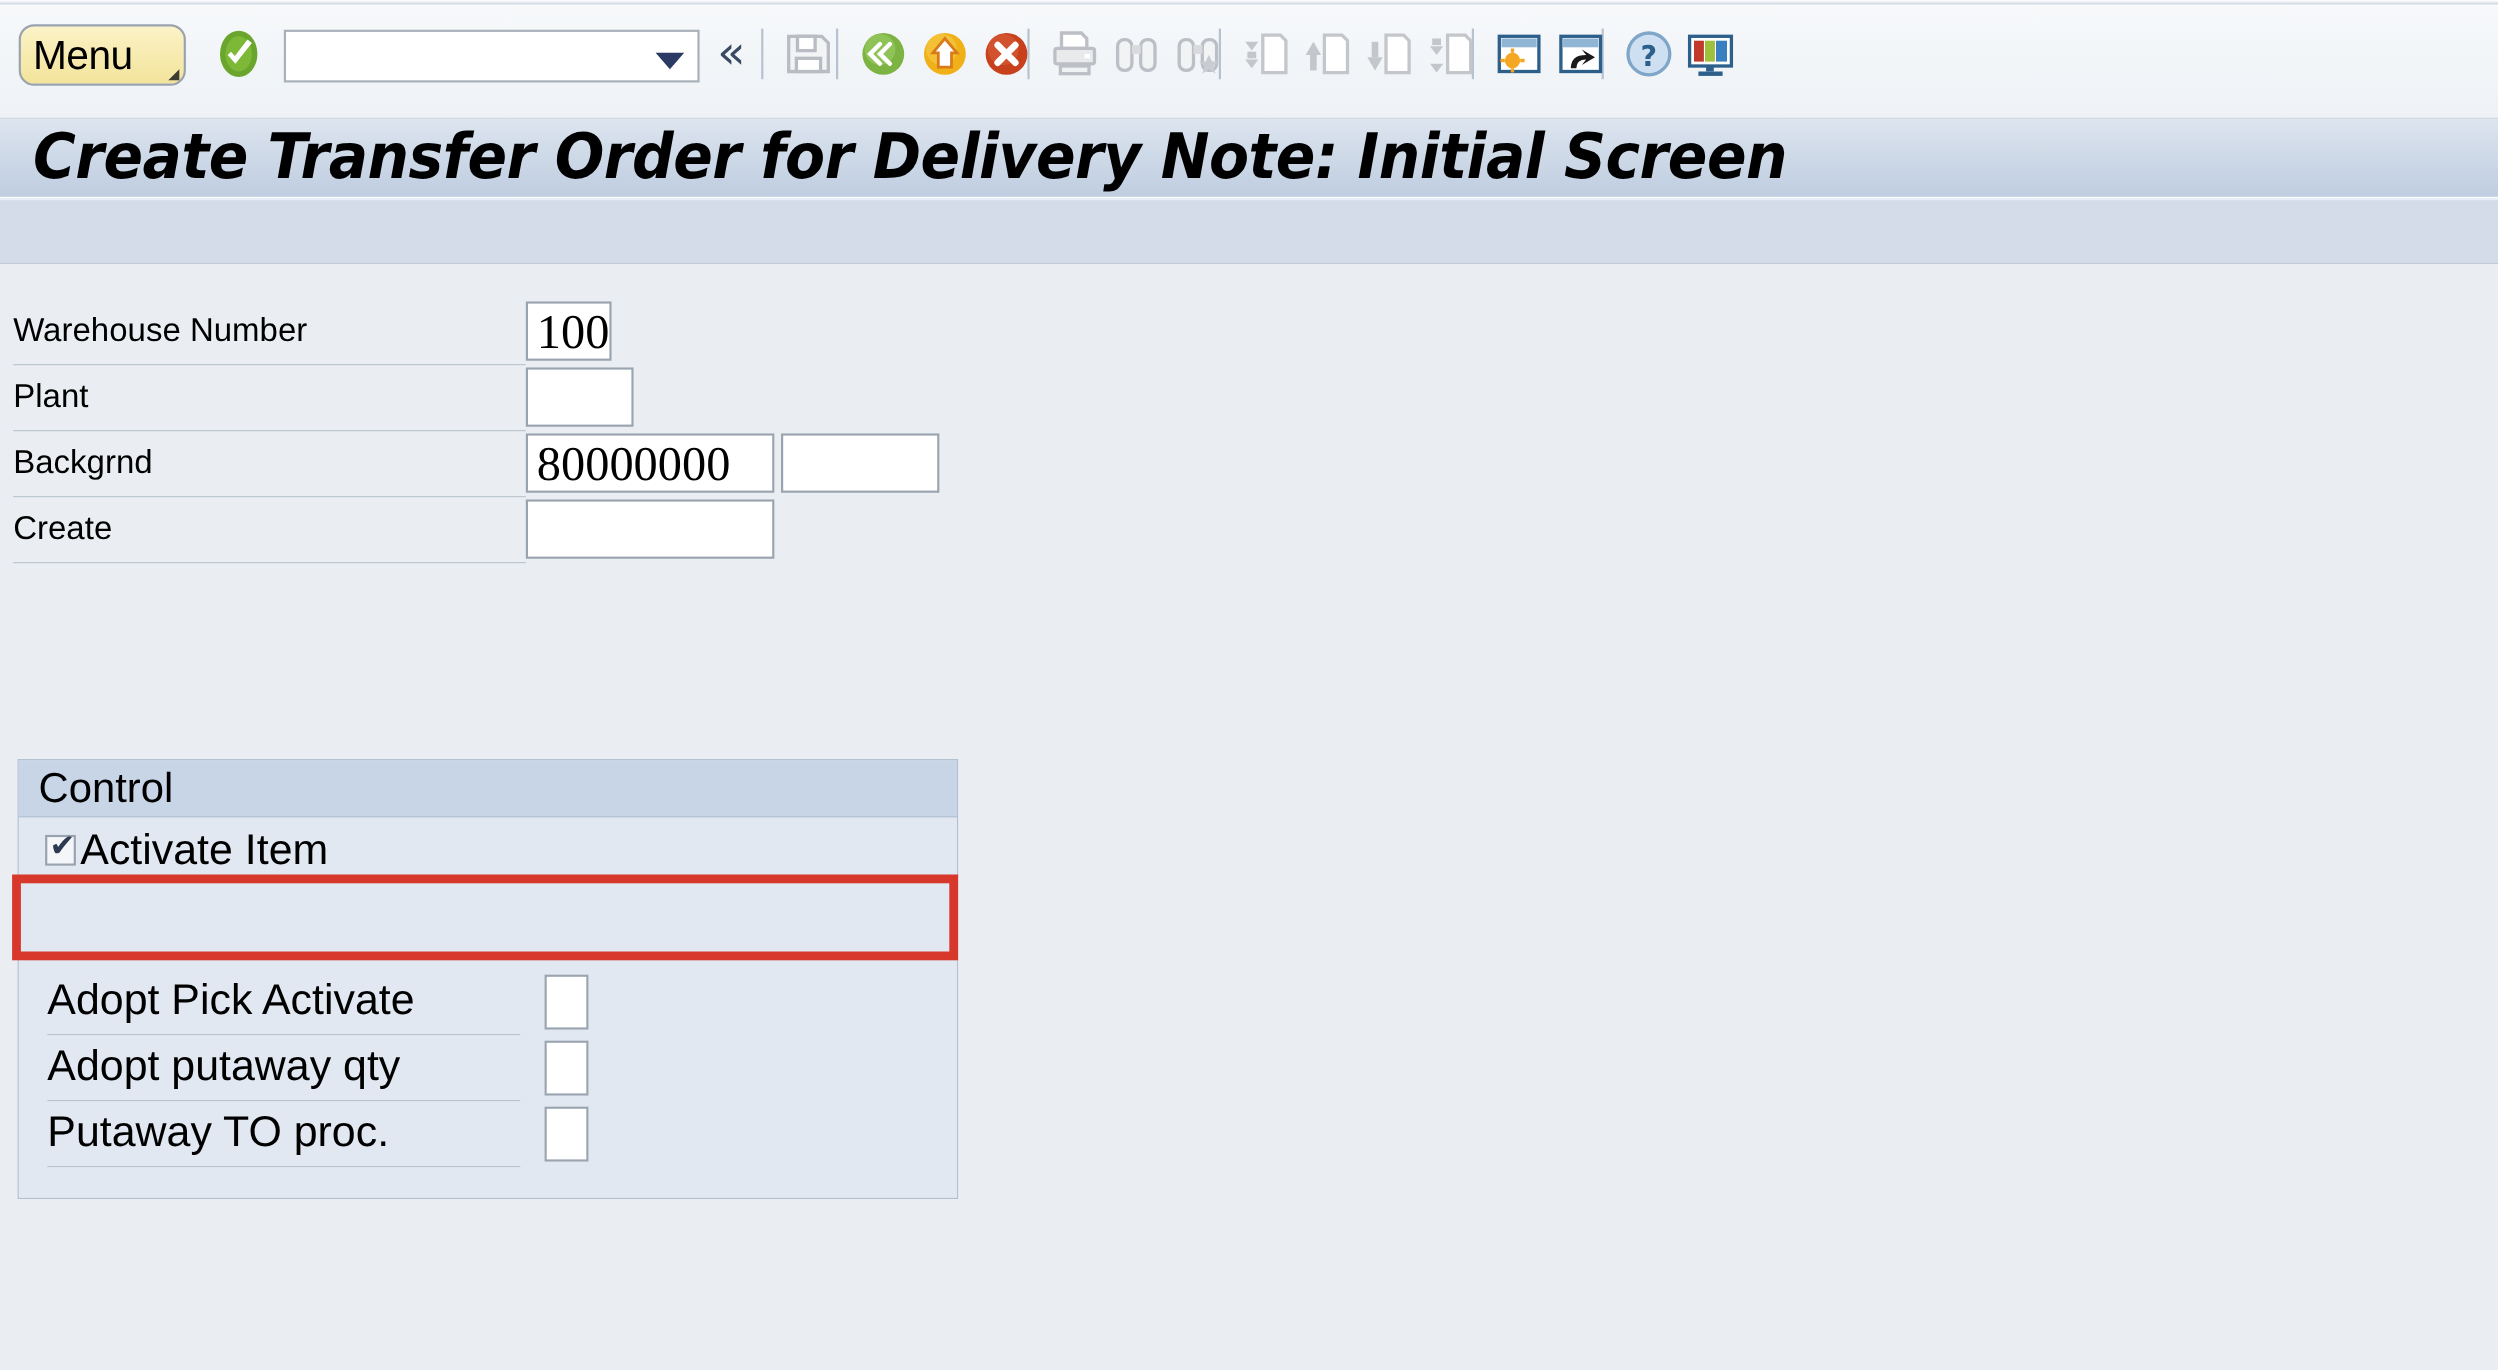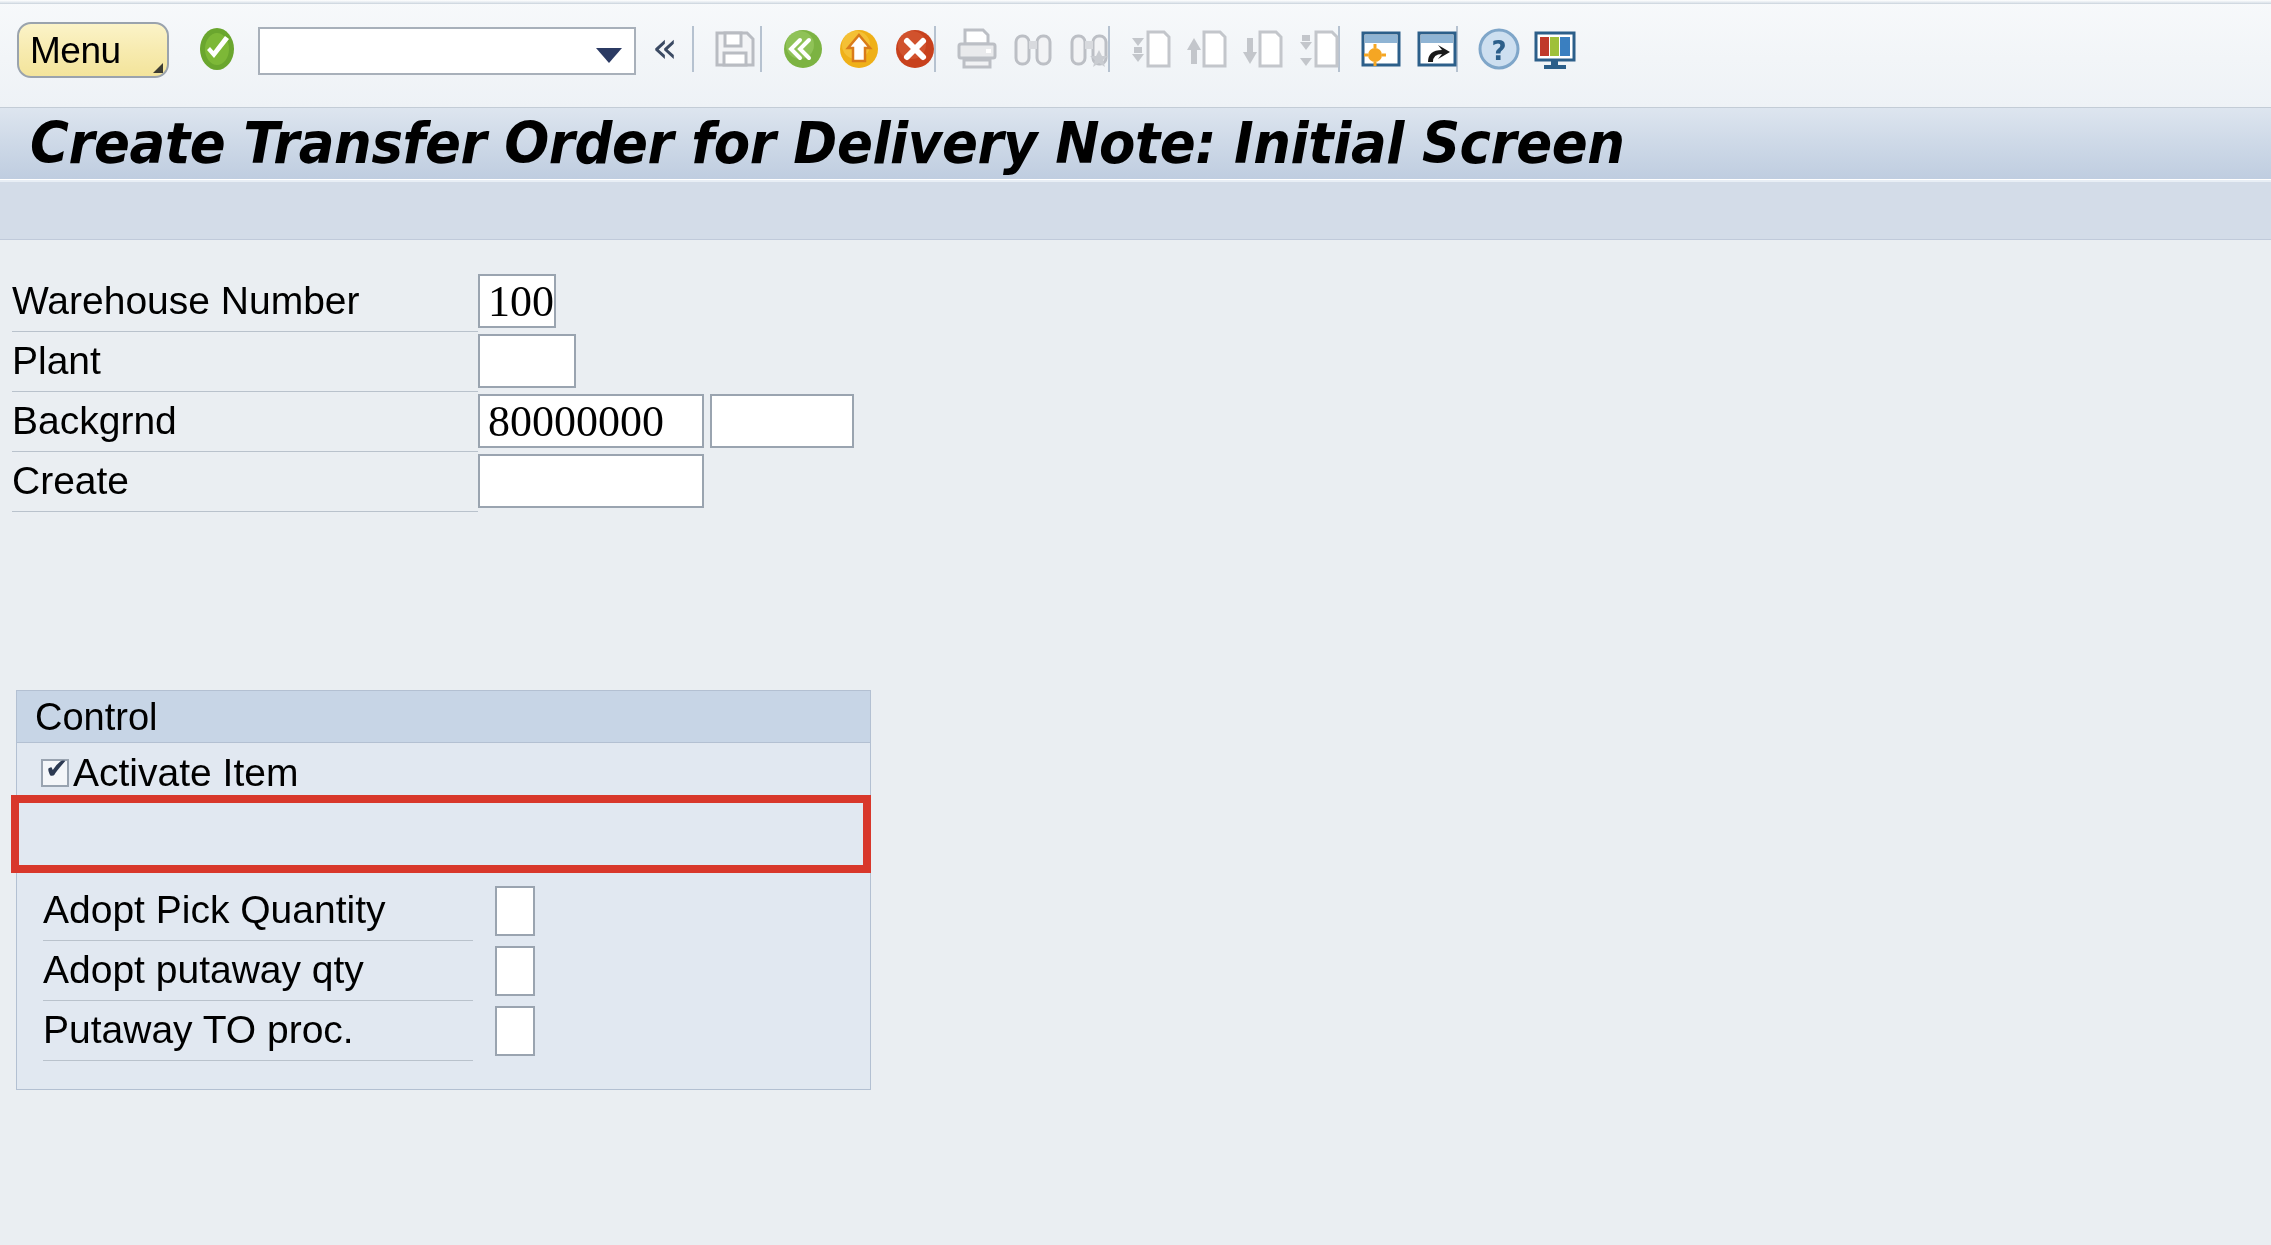--- a/index.html
+++ b/index.html
@@ -165,21 +165,21 @@
   }
 
   
   .form-row {
     position: absolute;
     height: 60px;
   }
   .form-label {
     position: absolute;
     left: 12px; top: 0;
-    font-size: 39px;
+    font-size: 30px;
     line-height: 58px;
     color: #000;
     white-space: nowrap;
     font-family: "Liberation Sans", sans-serif;
   }
   .form-underline {
     position: absolute;
     left: 12px;
     bottom: 0;
     height: 1px;
@@ -586,21 +586,21 @@
 
     <div id="activate-item-row">
       <span id="activate-item-checkbox">
         <span id="activate-item-check-glyph">✔</span>
       </span>
       <span id="activate-item-label">Activate Item</span>
     </div>
 
 
     <div class="ctrl-row" style="top:190px;">
-      <span class="ctrl-label">Adopt Pick Quantity</span>
+      <span class="ctrl-label">Adopt Pick Activate</span>
       <span class="ctrl-underline"></span>
       <span class="ctrl-tf">
         <input class="tf-input" type="text" value="" style="">
       </span>
     </div>
 
     <div class="ctrl-row" style="top:250px;">
       <span class="ctrl-label">Adopt putaway qty</span>
       <span class="ctrl-underline"></span>
       <span class="ctrl-tf">

